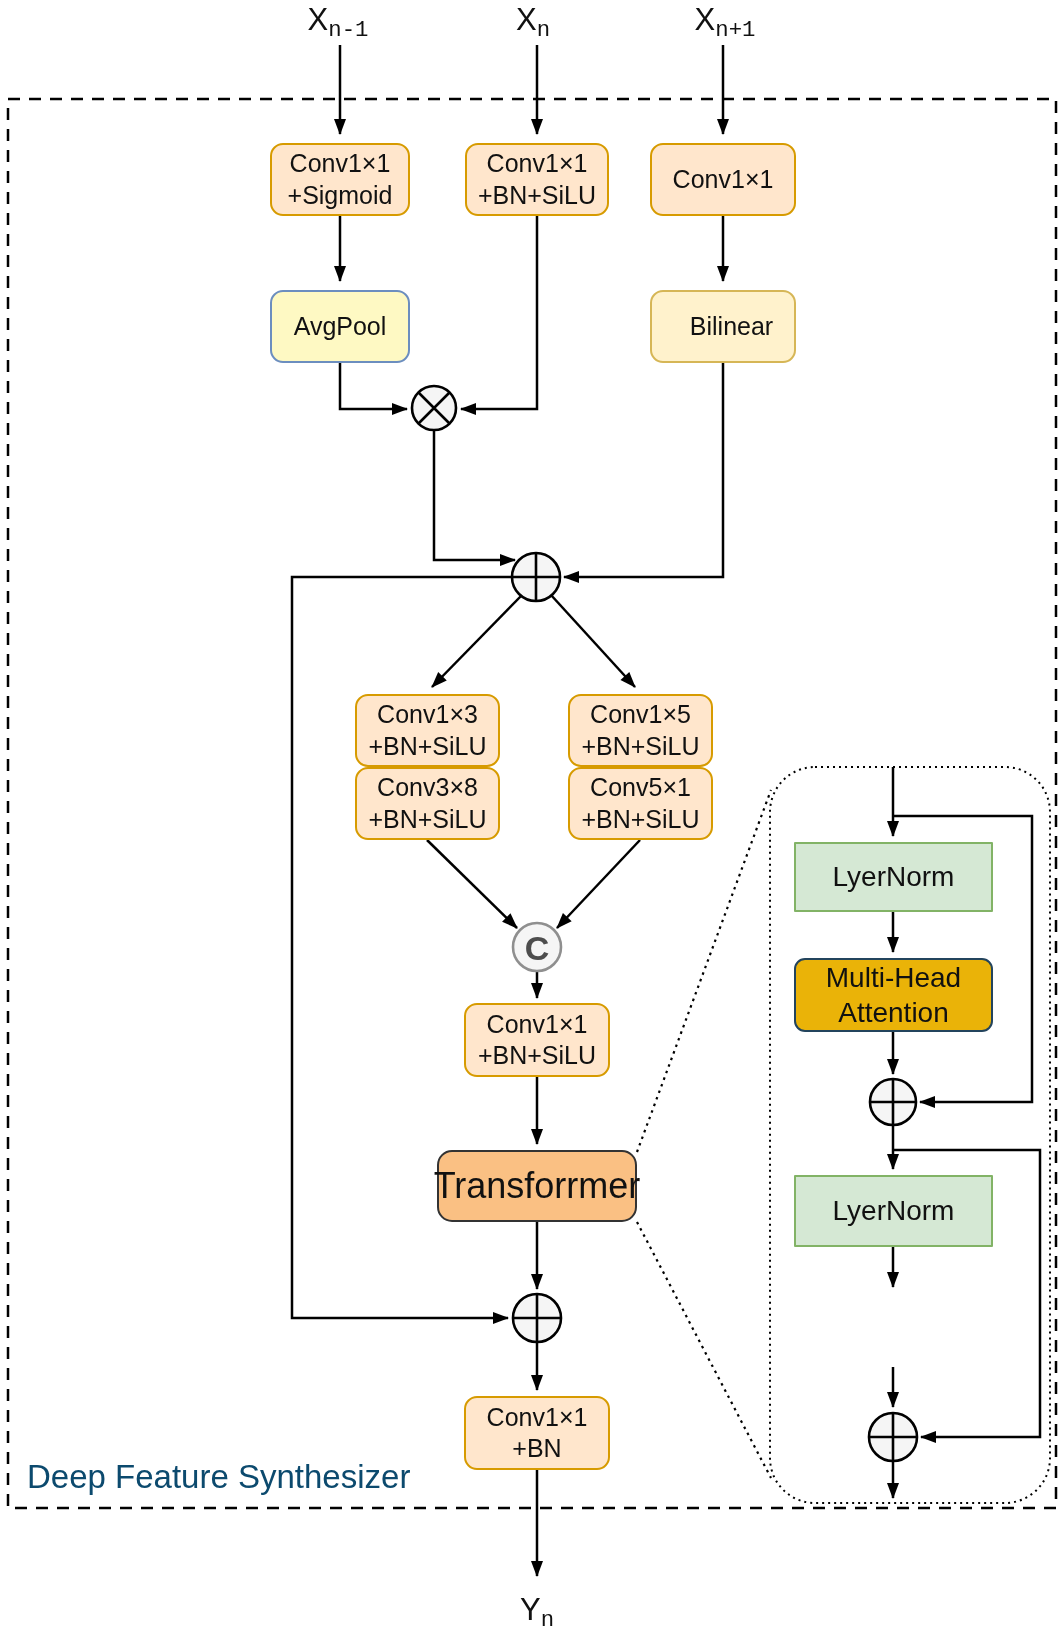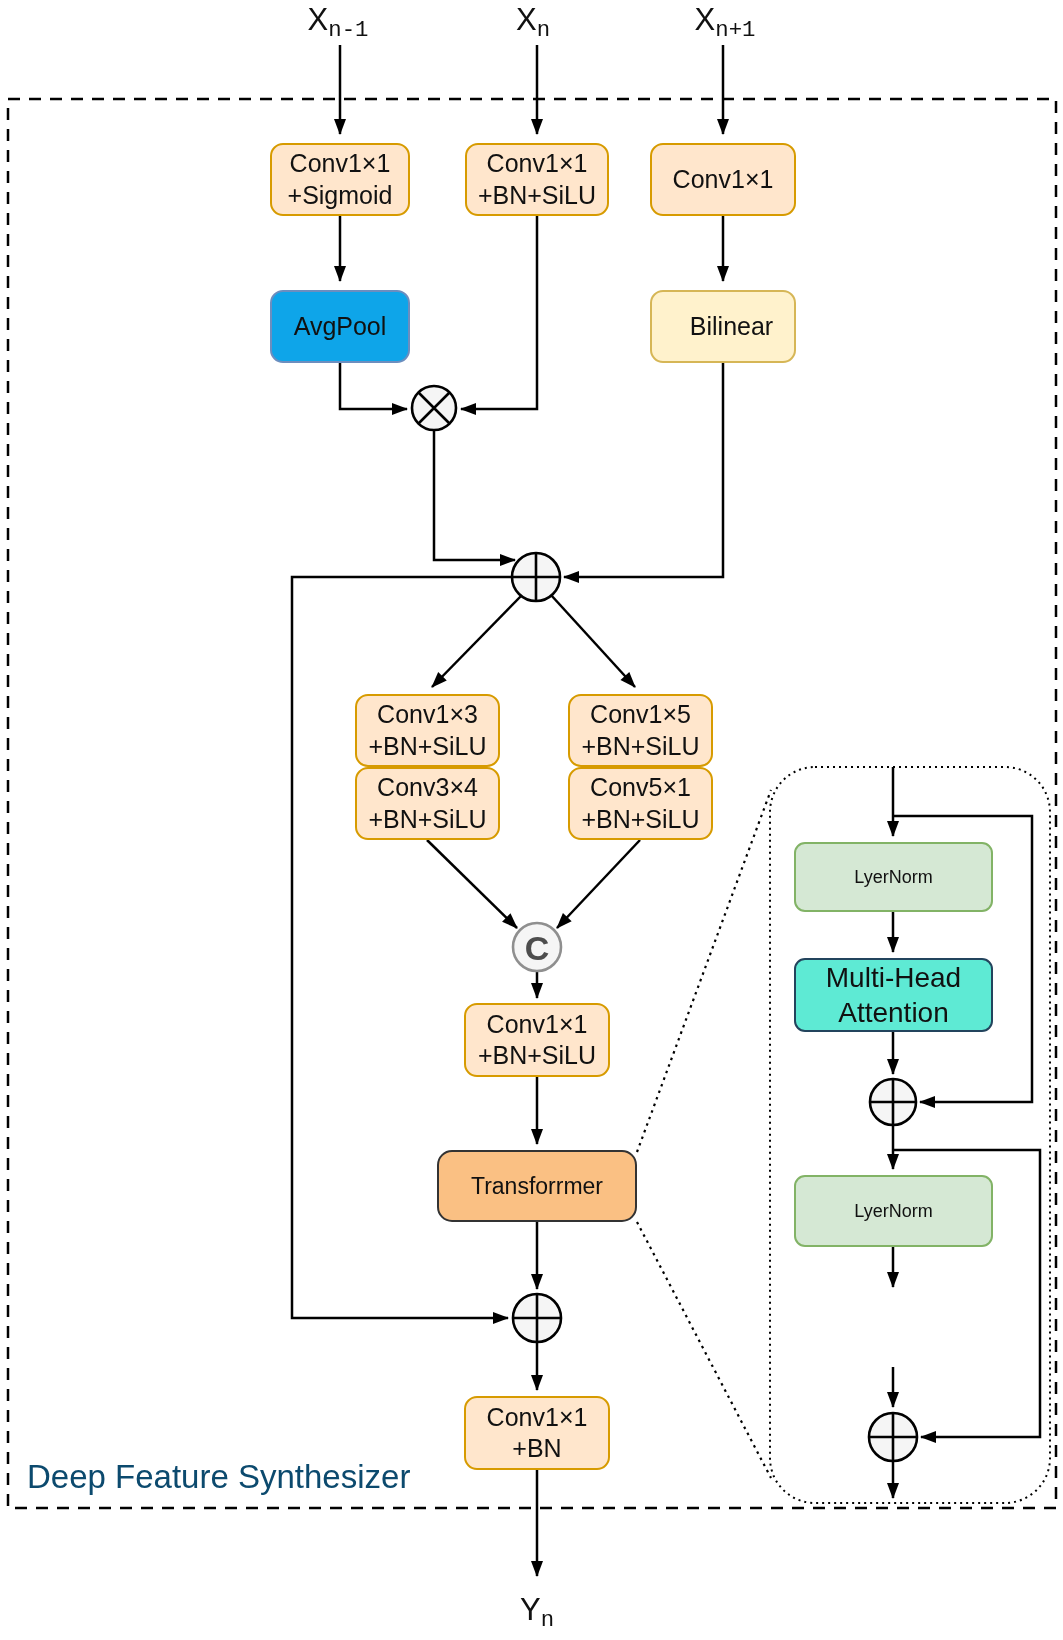--- a/index.html
+++ b/index.html
@@ -7,25 +7,25 @@
     position:relative;width:1063px;height:1640px;background:#ffffff;
     font-family:"Liberation Sans",sans-serif;color:#111;overflow:hidden;
   }
   #wires{position:absolute;left:0;top:0;width:1063px;height:1640px;}
   .node{
     position:absolute;display:flex;align-items:center;justify-content:center;
     text-align:center;white-space:pre-line;line-height:1.26;font-size:25px;
     border-radius:13px;box-sizing:border-box;
   }
   .peach{background:#FFE6CC;border:2.4px solid #D79B00;}
-  .blue{background:#0ea5e9;border:2.4px solid #6C8EBF;}
+  .blue{background:#fef9c3;border:2.4px solid #6C8EBF;}
   .yellow{background:#FFF2CC;border:2.4px solid #D6B656;padding-left:17px;}
-  .trans{background:#FAC083;border:2.6px solid #333333;font-size:23px;border-radius:15px;}
-  .green{background:#D5E8D4;border:2.4px solid #82B366;font-size:18px;border-radius:11px;}
-  .mha{background:#5eead4;border:2.6px solid #23445D;font-size:28px;border-radius:11px;}
+  .trans{background:#FAC083;border:2.6px solid #333333;font-size:36px;border-radius:15px;}
+  .green{background:#D5E8D4;border:2.4px solid #82B366;font-size:28px;border-radius:1px;}
+  .mha{background:#eab308;border:2.6px solid #23445D;font-size:28px;border-radius:11px;}
   .ff{background:#D8D2EA;border:2.6px solid #544E7E;font-size:28px;border-radius:11px;}
   .iolabel{
     position:absolute;transform:translateX(-50%);font-size:31px;color:#111;
     white-space:nowrap;
   }
   .iolabel sub{font-size:0.72em;vertical-align:-0.28em;line-height:1;font-family:Liberation Mono, monospace;}
   .title{
     position:absolute;font-size:33px;color:#0c4a6e;white-space:nowrap;
   }
 </style>
@@ -117,21 +117,21 @@
 +Sigmoid</div>
   <div class="node peach" style="left:465px;top:143px;width:144px;height:73px">Conv1×1
 +BN+SiLU</div>
   <div class="node peach" style="left:650px;top:143px;width:146px;height:73px">Conv1×1</div>
 
   <div class="node blue" style="left:270px;top:290px;width:140px;height:73px">AvgPool</div>
   <div class="node yellow" style="left:650px;top:290px;width:146px;height:73px">Bilinear</div>
 
   <div class="node peach" style="left:355px;top:694px;width:145px;height:73px">Conv1×3
 +BN+SiLU</div>
-  <div class="node peach" style="left:355px;top:767px;width:145px;height:73px">Conv3×4
+  <div class="node peach" style="left:355px;top:767px;width:145px;height:73px">Conv3×8
 +BN+SiLU</div>
   <div class="node peach" style="left:568px;top:694px;width:145px;height:73px">Conv1×5
 +BN+SiLU</div>
   <div class="node peach" style="left:568px;top:767px;width:145px;height:73px">Conv5×1
 +BN+SiLU</div>
 
   <div class="node peach" style="left:464px;top:1003px;width:146px;height:74px">Conv1×1
 +BN+SiLU</div>
 
   <div class="node trans" style="left:437px;top:1150px;width:200px;height:72px">Transforrmer</div>

